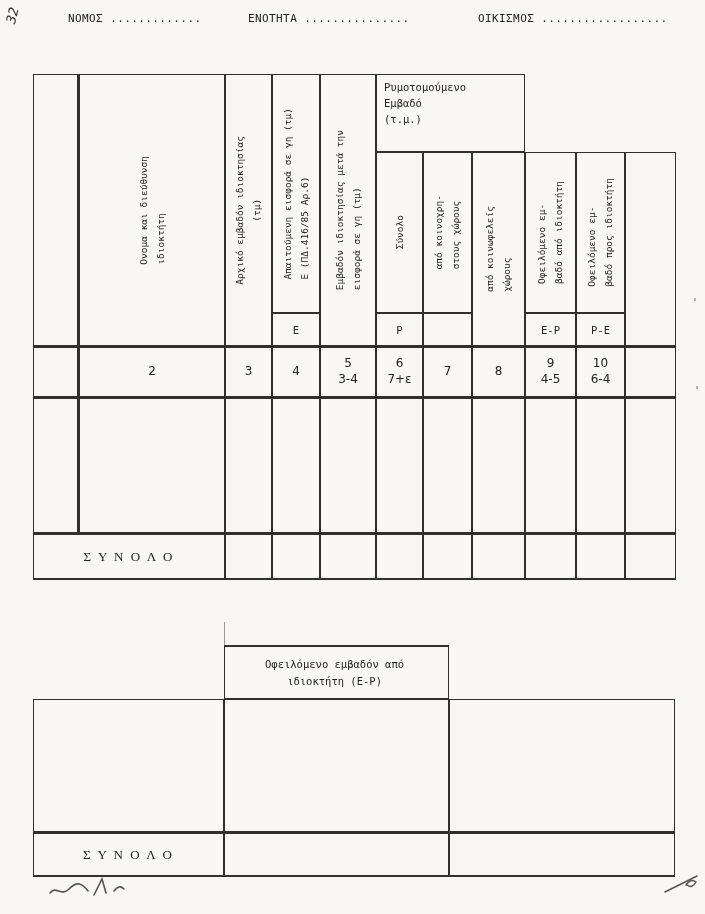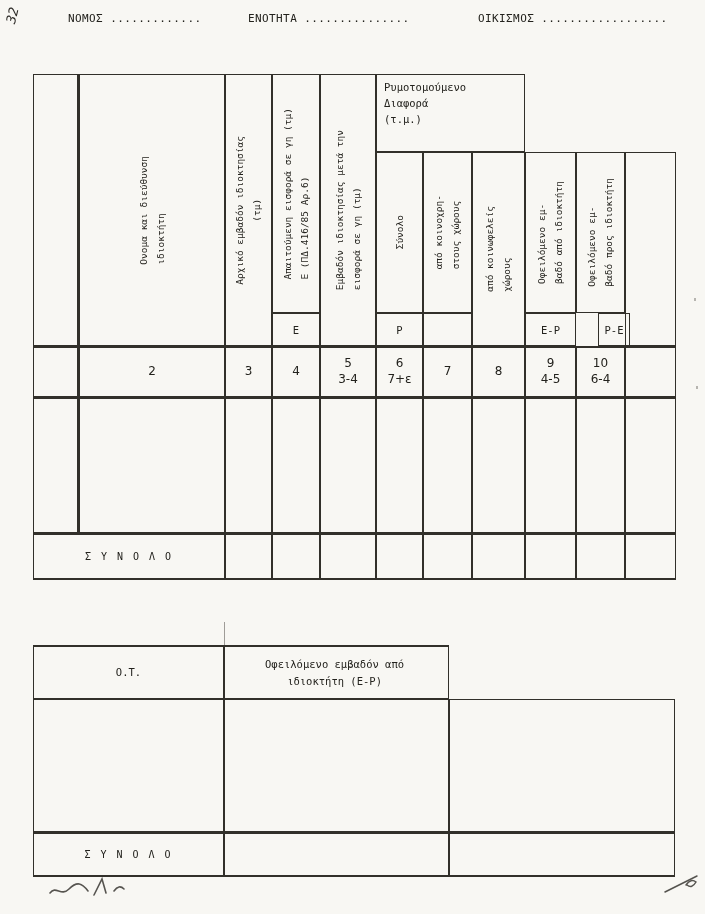--- a/index.html
+++ b/index.html
@@ -10,21 +10,21 @@
           font-style:italic;font-size:13px;transform:rotate(-76deg);transform-origin:center;color:#2c2a26;}
   .tbl{position:absolute;}
   .cell{position:absolute;box-sizing:border-box;border:1px solid #32302a;
         display:flex;align-items:center;justify-content:center;white-space:pre-line;}
   .rot span{writing-mode:vertical-rl;transform:rotate(180deg);font-size:9.5px;line-height:1.8;}
   .ctr span{text-align:center;}
   .group{align-items:flex-start;justify-content:flex-start;padding:5px 7px;
          font-size:10.5px;line-height:1.5;text-align:left;}
   .code{font-size:10.5px;}
   .num{font-family:"DejaVu Sans",sans-serif;font-size:12px;line-height:1.3;text-align:center;}
-  .total{font-size:10px;letter-spacing:2px;}
+  .total{font-size:13px;letter-spacing:2px;font-family:Liberation Serif, serif;}
   .t2h{font-size:10.5px;line-height:1.55;}
   .padL{justify-content:flex-start;text-align:center;padding-left:40px;}
   .bt2{border-top-width:2px;}
   .bb2{border-bottom-width:2px;}
   .thickR{border-right-width:2px;}
   .scribble{position:absolute;}
   .artifact{position:absolute;background:#45423c;opacity:.5;}
   .speck{position:absolute;background:#56534c;opacity:.4;}
 </style>
 </head>
@@ -57,21 +57,21 @@
 Ε (ΠΔ.416/85 Αρ.6)</span>
     </div>
     <div class="cell code" style="left:239px;top:239px;width:48px;height:33px">Ε</div>
 
     <div class="cell rot" style="left:287px;top:0;width:56px;height:272px">
       <span>Εμβαδόν ιδιοκτησίας μετά την
 εισφορά σε γη (τμ)</span>
     </div>
 
     <div class="cell group" style="left:343px;top:0;width:149px;height:78px">Ρυμοτομούμενο
-Διαφορά
+Εμβαδό
 (τ.μ.)</div>
 
     <div class="cell rot" style="left:343px;top:78px;width:47px;height:161px">
       <span>Σύνολο</span>
     </div>
     <div class="cell code" style="left:343px;top:239px;width:47px;height:33px">Ρ</div>
 
     <div class="cell rot" style="left:390px;top:78px;width:49px;height:161px">
       <span>από κοινοχρη-
 στους χώρους</span>
@@ -87,21 +87,21 @@
     <div class="cell rot" style="left:492px;top:78px;width:51px;height:161px">
       <span>Οφειλόμενο εμ-
 βαδό από ιδιοκτήτη</span>
     </div>
     <div class="cell code" style="left:492px;top:239px;width:51px;height:33px">Ε-Ρ</div>
 
     <div class="cell rot" style="left:543px;top:78px;width:49px;height:161px">
       <span>Οφειλόμενο εμ-
 βαδό προς ιδιοκτήτη</span>
     </div>
-    <div class="cell code" style="left:565px;top:239px;width:32px;height:33px">Ρ-Ε</div>
+    <div class="cell code" style="left:543px;top:239px;width:49px;height:33px">Ρ-Ε</div>
 
     <div class="cell" style="left:592px;top:78px;width:51px;height:194px"></div>
 
     <div class="cell num bt2 bb2 thickR" style="left:0;top:272px;width:46px;height:52px"></div>
     <div class="cell num bt2 bb2" style="left:46px;top:272px;width:146px;height:52px">2</div>
     <div class="cell num bt2 bb2" style="left:192px;top:272px;width:47px;height:52px">3</div>
     <div class="cell num bt2 bb2" style="left:239px;top:272px;width:48px;height:52px">4</div>
     <div class="cell num bt2 bb2" style="left:287px;top:272px;width:56px;height:52px">5
 3-4</div>
     <div class="cell num bt2 bb2" style="left:343px;top:272px;width:47px;height:52px">6
@@ -133,21 +133,20 @@
     <div class="cell bt2 bb2" style="left:343px;top:459px;width:47px;height:47px"></div>
     <div class="cell bt2 bb2" style="left:390px;top:459px;width:49px;height:47px"></div>
     <div class="cell bt2 bb2" style="left:439px;top:459px;width:53px;height:47px"></div>
     <div class="cell bt2 bb2" style="left:492px;top:459px;width:51px;height:47px"></div>
     <div class="cell bt2 bb2" style="left:543px;top:459px;width:49px;height:47px"></div>
     <div class="cell bt2 bb2" style="left:592px;top:459px;width:51px;height:47px"></div>
   </div>
 
   <div class="tbl" style="left:33px;top:645px;width:642px;height:232px">
 
-    <div class="cell t2h bt2" style="left:0;top:0;width:191px;height:54px">Ο.Τ.</div>
     <div class="cell t2h padL bt2" style="left:191px;top:0;width:225px;height:54px">Οφειλόμενο εμβαδόν από
 ιδιοκτήτη (Ε-Ρ)</div>
 
     <div class="cell" style="left:0;top:54px;width:191px;height:133px"></div>
     <div class="cell" style="left:191px;top:54px;width:225px;height:133px"></div>
     <div class="cell" style="left:416px;top:54px;width:226px;height:133px"></div>
 
     <div class="cell total bt2 bb2" style="left:0;top:187px;width:191px;height:45px">Σ Υ Ν Ο Λ Ο</div>
     <div class="cell bt2 bb2" style="left:191px;top:187px;width:225px;height:45px"></div>
     <div class="cell bt2 bb2" style="left:416px;top:187px;width:226px;height:45px"></div>

